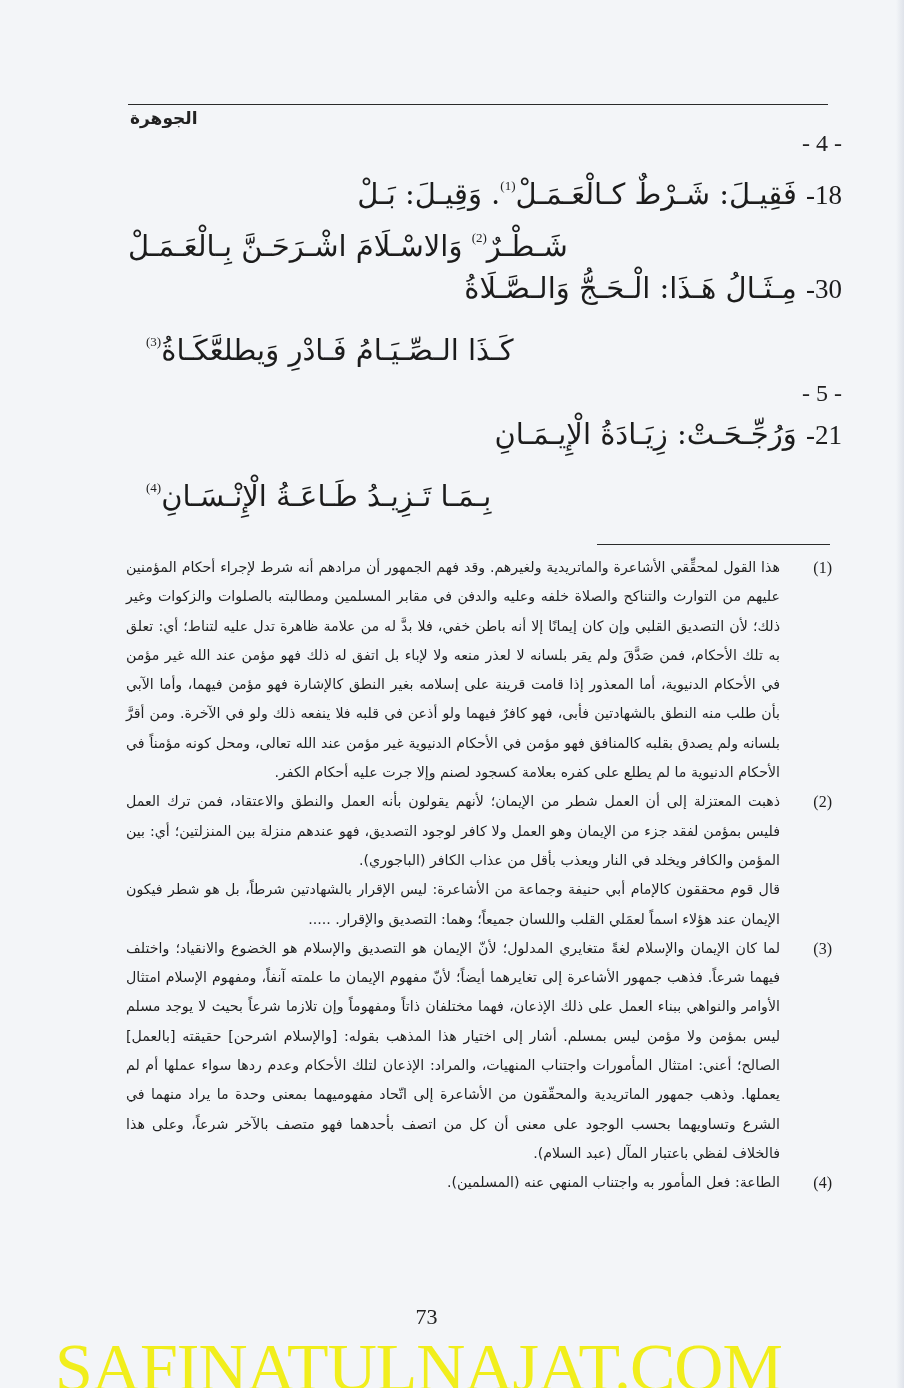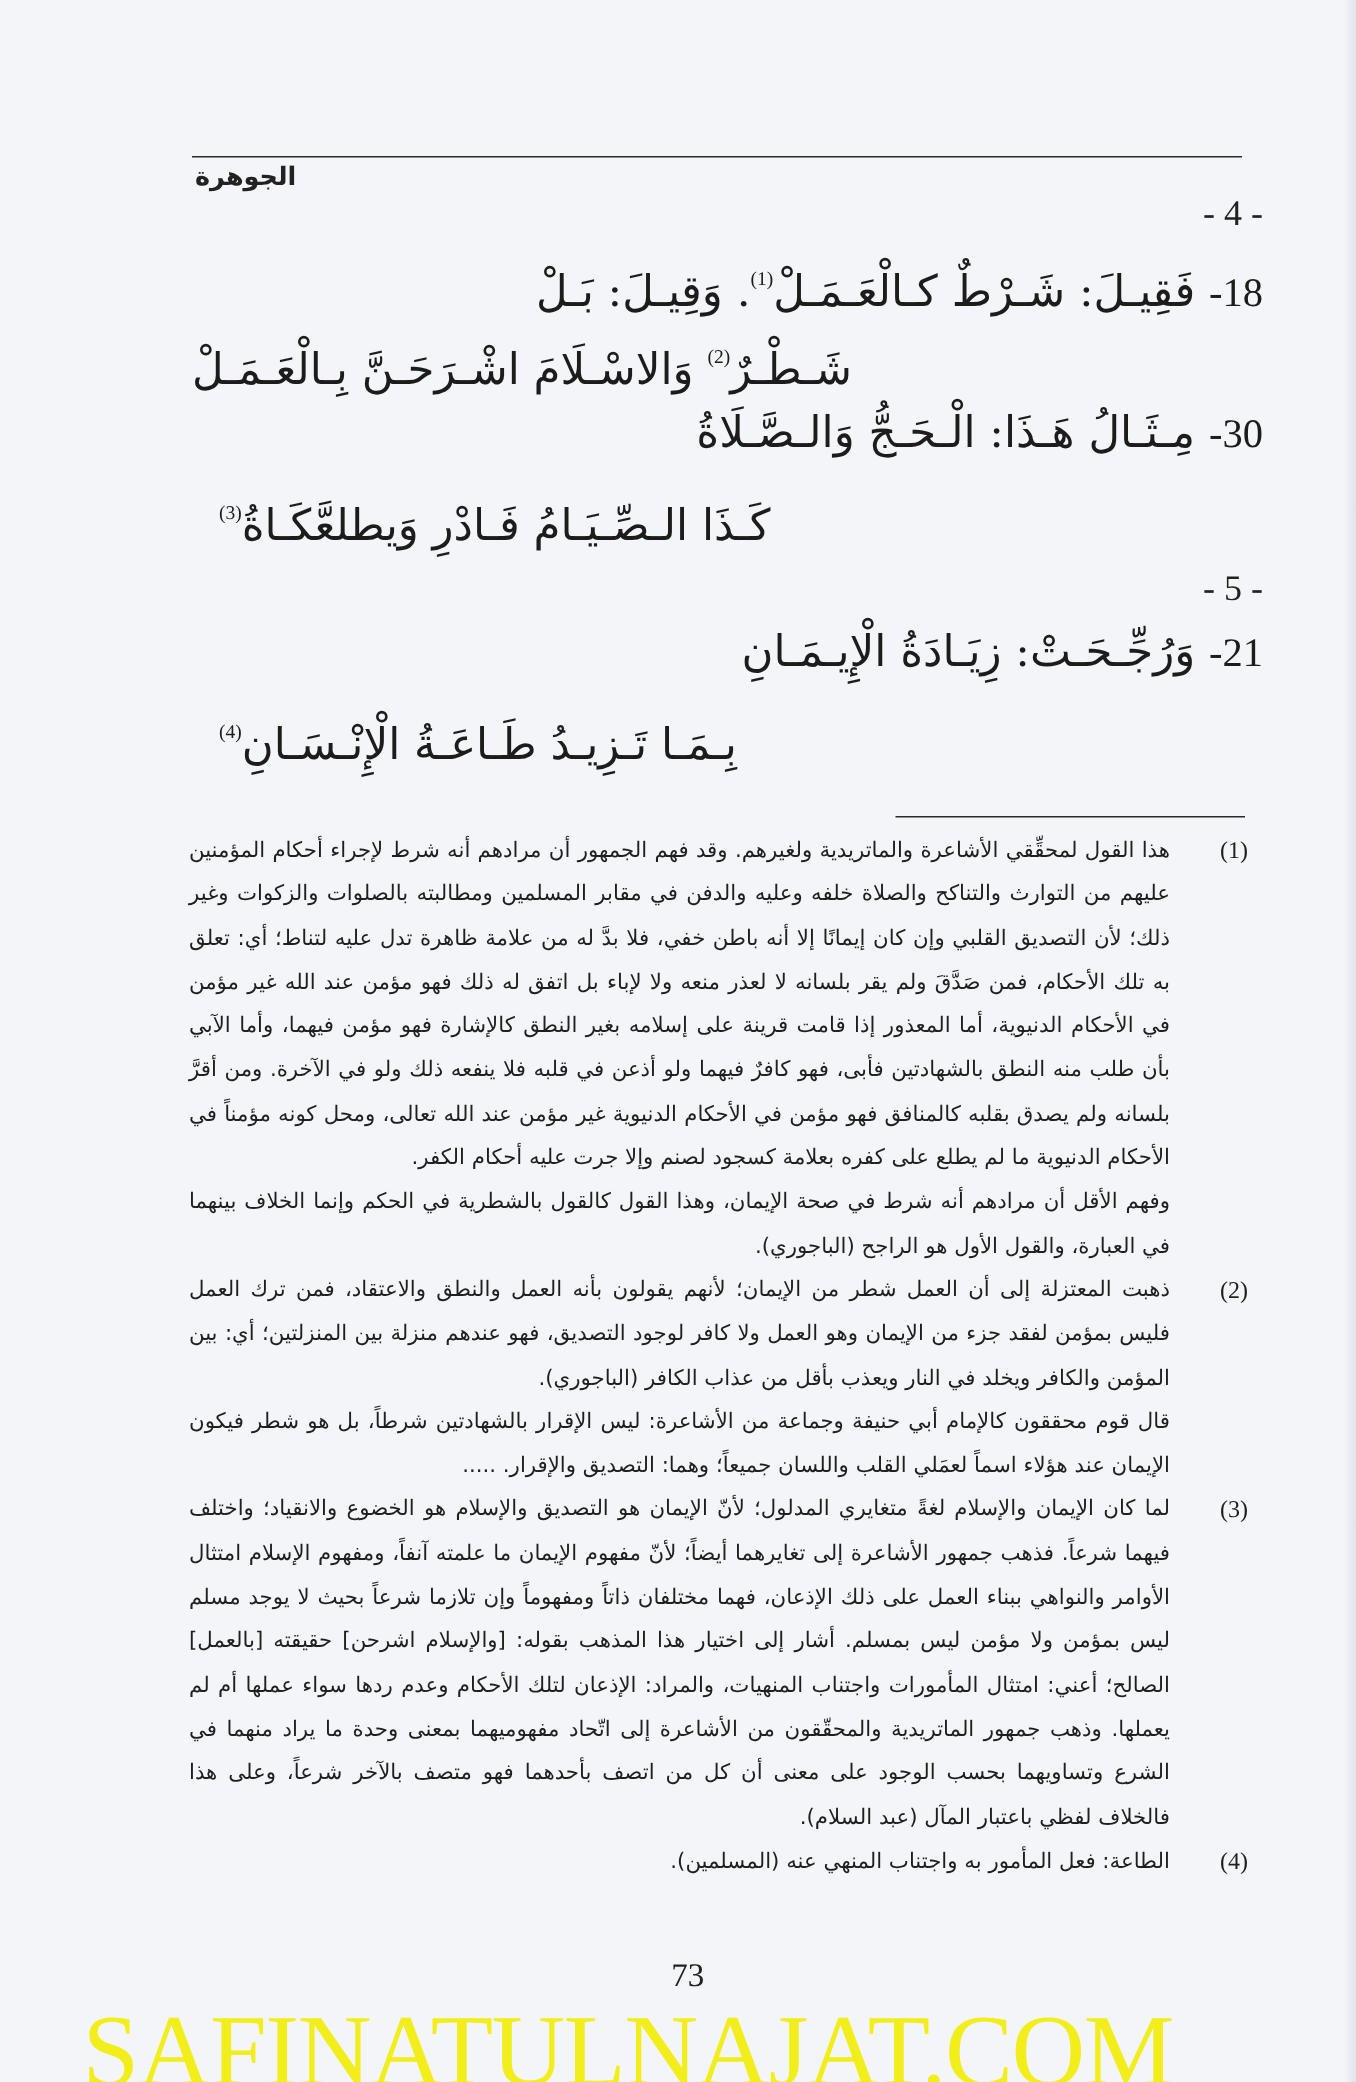--- a/index.html
+++ b/index.html
@@ -48,21 +48,21 @@
   }
   .fn { display: flex; flex-direction: row; }
   .fn .fn-num {
     flex: 0 0 52px; text-align: right;
     font-family: "Liberation Serif", serif; font-size: 16px;
   }
   .fn .fn-body { flex: 1; text-align: justify; }
   .fn .fn-body p { margin: 0; }
   .page-number {
     position: absolute; left: 0; width: 853px; top: 1304px; text-align: center;
-    font-family: "Liberation Serif", serif; font-size: 22px; color: #222; padding-left: 32px;
+    font-family: "Liberation Serif", serif; font-size: 22px; color: #222;
   }
   .watermark {
     position: absolute; left: 0; width: 837px; top: 1328px; text-align: center;
     font-family: "Liberation Serif", serif; font-size: 68px; letter-spacing: -1px;
     color: #f1ee1c;
   }
 </style>
 </head>
 <body>
 
@@ -100,21 +100,20 @@
   <span>بِـمَـا تَـزِيـدُ طَـاعَـةُ الْإِنْـسَـانِ</span><sup>(4)</sup>
 </div>
 
 <div class="fn-rule"></div>
 
 <div class="footnotes">
   <div class="fn">
     <div class="fn-num">(1)</div>
     <div class="fn-body">
       <p>هذا القول لمحقِّقي الأشاعرة والماتريدية ولغيرهم. وقد فهم الجمهور أن مرادهم أنه شرط لإجراء أحكام المؤمنين عليهم من التوارث والتناكح والصلاة خلفه وعليه والدفن في مقابر المسلمين ومطالبته بالصلوات والزكوات وغير ذلك؛ لأن التصديق القلبي وإن كان إيمانًا إلا أنه باطن خفي، فلا بدَّ له من علامة ظاهرة تدل عليه لتناط؛ أي: تعلق به تلك الأحكام، فمن صَدَّقَ ولم يقر بلسانه لا لعذر منعه ولا لإباء بل اتفق له ذلك فهو مؤمن عند الله غير مؤمن في الأحكام الدنيوية، أما المعذور إذا قامت قرينة على إسلامه بغير النطق كالإشارة فهو مؤمن فيهما، وأما الآبي بأن طلب منه النطق بالشهادتين فأبى، فهو كافرٌ فيهما ولو أذعن في قلبه فلا ينفعه ذلك ولو في الآخرة. ومن أقرَّ بلسانه ولم يصدق بقلبه كالمنافق فهو مؤمن في الأحكام الدنيوية غير مؤمن عند الله تعالى، ومحل كونه مؤمناً في الأحكام الدنيوية ما لم يطلع على كفره بعلامة كسجود لصنم وإلا جرت عليه أحكام الكفر.</p>
-      <p>وفهم الأقل أن مرادهم أنه شرط في صحة الإيمان، وهذا القول كالقول بالشطرية في الحكم وإنما الخلاف بينهما في العبارة، والقول الأول هو الراجح (الباجوري).</p>
     </div>
   </div>
   <div class="fn">
     <div class="fn-num">(2)</div>
     <div class="fn-body">
       <p>ذهبت المعتزلة إلى أن العمل شطر من الإيمان؛ لأنهم يقولون بأنه العمل والنطق والاعتقاد، فمن ترك العمل فليس بمؤمن لفقد جزء من الإيمان وهو العمل ولا كافر لوجود التصديق، فهو عندهم منزلة بين المنزلتين؛ أي: بين المؤمن والكافر ويخلد في النار ويعذب بأقل من عذاب الكافر (الباجوري).</p>
       <p>قال قوم محققون كالإمام أبي حنيفة وجماعة من الأشاعرة: ليس الإقرار بالشهادتين شرطاً، بل هو شطر فيكون الإيمان عند هؤلاء اسماً لعمَلي القلب واللسان جميعاً؛ وهما: التصديق والإقرار. .....</p>
     </div>
   </div>
   <div class="fn">

